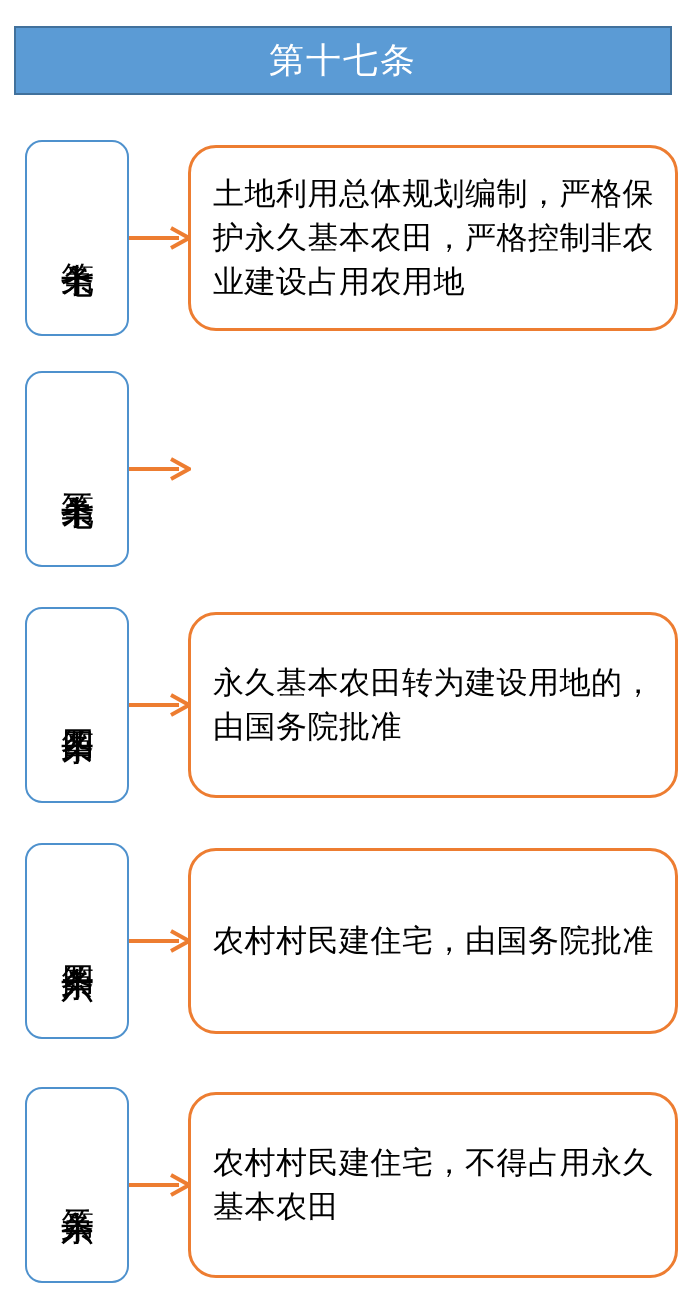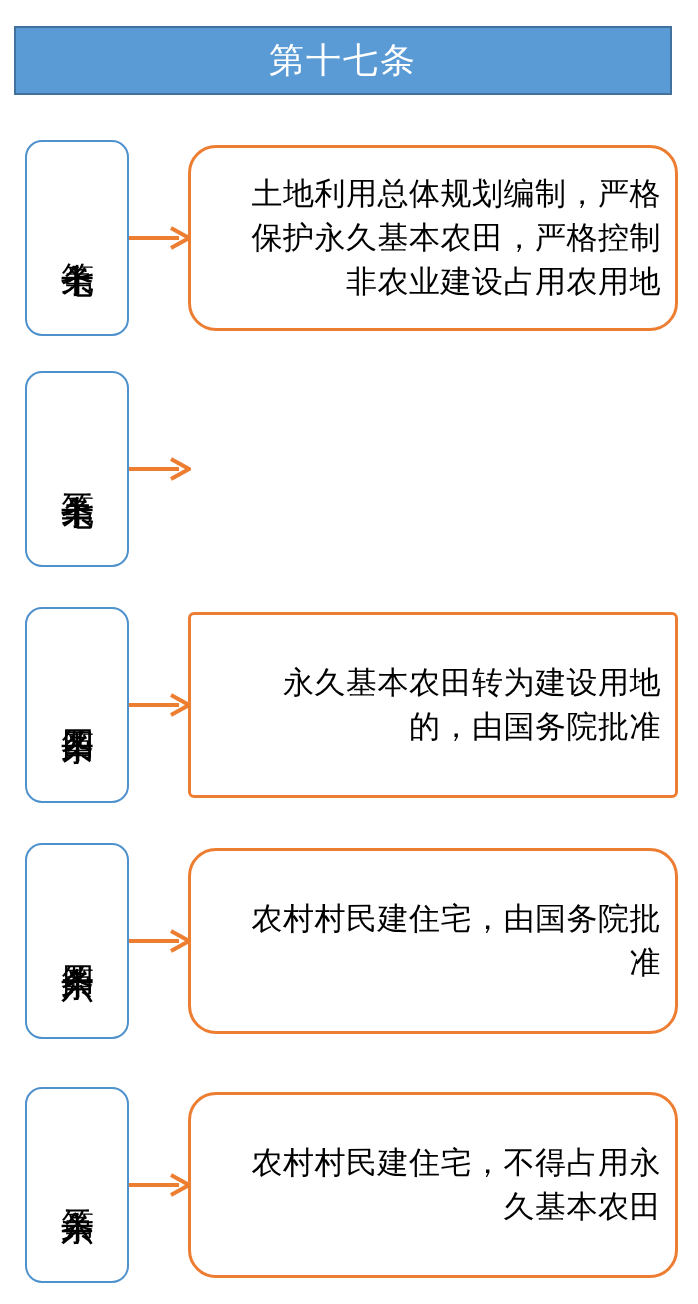--- a/index.html
+++ b/index.html
@@ -74,24 +74,23 @@
     border: 3px solid #ED7D31;
     border-radius: 28px;
     background: #ffffff;
     display: flex;
     align-items: center;
   }
   .content-text {
     font-size: 31px;
     line-height: 1.42;
     color: #000000;
-    padding: 0 14px 0 34px;
+    padding: 0 14px 0 22px;
     letter-spacing: 0.5px;
     font-family: "Liberation Serif", "DejaVu Serif", serif;
-    text-align: right;
   }
 
   
   .arrow {
     position: absolute;
     left: 129px;
     width: 62px;
     height: 26px;
   }
   .arrow svg { display: block; }
@@ -133,21 +132,21 @@
 <div class="row" style="top:607px;height:200px;">
   <div class="article-box" style="top:0px;height:196px;">
     <span class="article-label">第四十四条</span>
   </div>
   <div class="arrow" style="top:85px;">
     <svg width="62" height="26" viewBox="0 0 62 26">
       <line x1="0" y1="13" x2="50" y2="13" stroke="#ED7D31" stroke-width="4"></line>
       <polyline points="42,3 60,13 42,23" fill="none" stroke="#ED7D31" stroke-width="4" stroke-linecap="butt" stroke-linejoin="miter"></polyline>
     </svg>
   </div>
-  <div class="content-box" style="top:5px;height:186px;border-radius:6px;">
+  <div class="content-box" style="top:5px;height:186px;">
     <div class="content-text">永久基本农田转为建设用地的，由国务院批准</div>
   </div>
 </div>
 
 <div class="row" style="top:843px;height:200px;">
   <div class="article-box" style="top:0px;height:196px;">
     <span class="article-label">第四十六条</span>
   </div>
   <div class="arrow" style="top:85px;">
     <svg width="62" height="26" viewBox="0 0 62 26">

